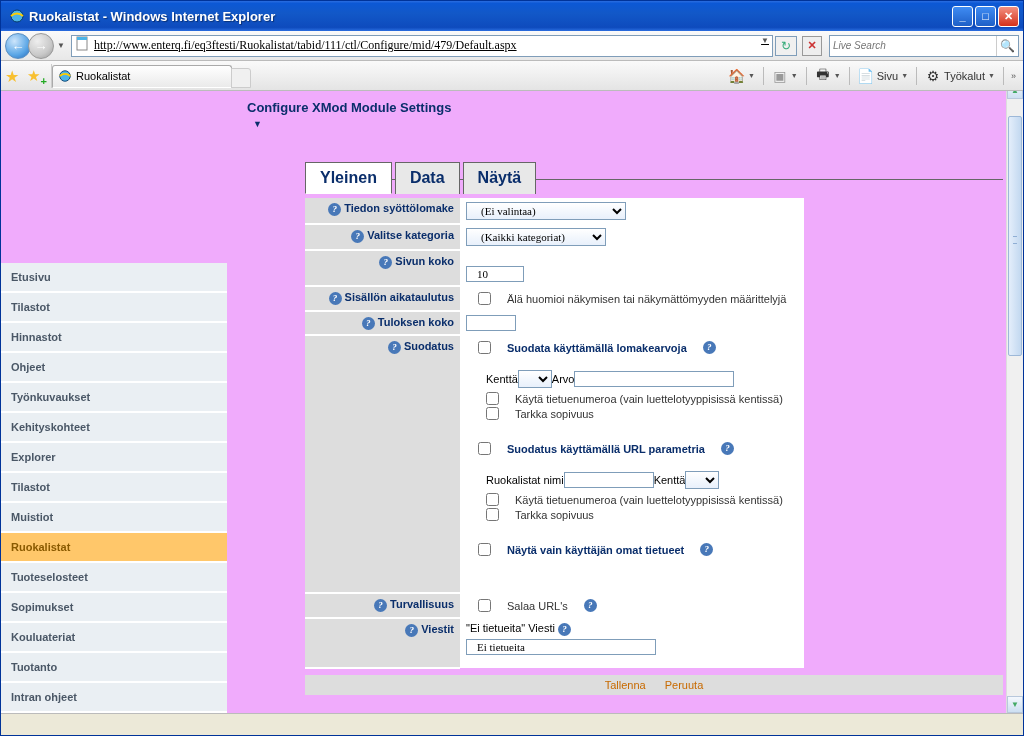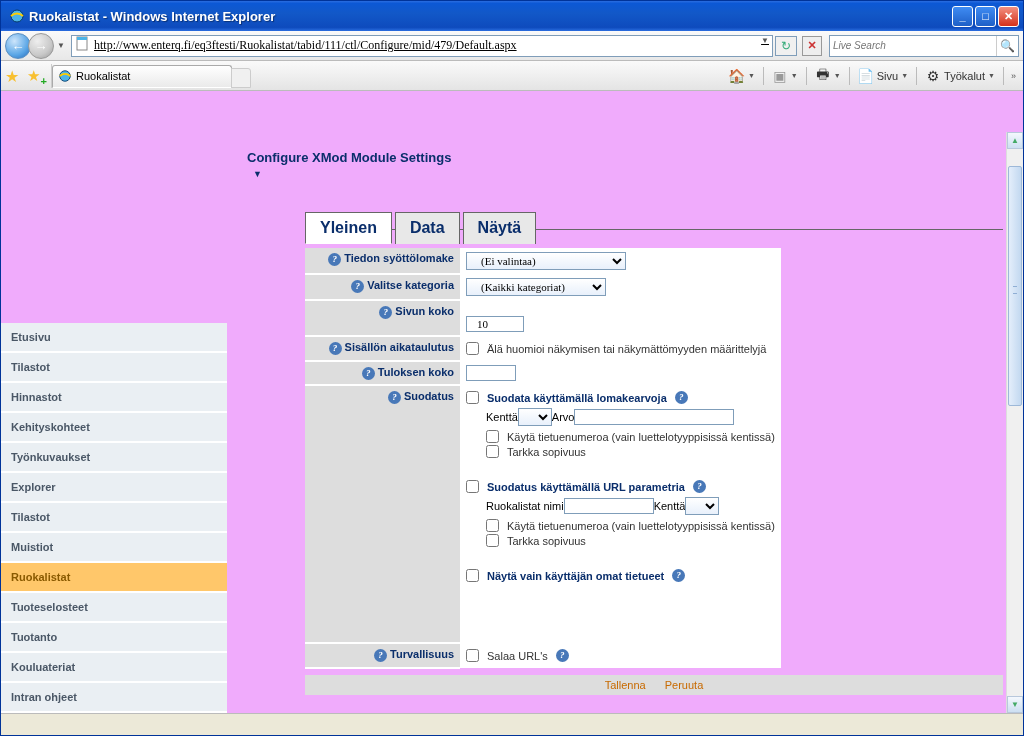--- a/index.html
+++ b/index.html
@@ -57,25 +57,25 @@
 .ctab { padding: 6px 14px; border:1px solid #666; border-bottom:none; margin-right:3px; background:#e8e8e8; color:#0a2e6b; font-weight:bold; font-size:16px; cursor:pointer; position:relative; top:15px;}
 .ctab.active { background:white; border-bottom:1px solid white;}
 
 .form-table { margin-left:58px; margin-top:18px; border-collapse:collapse;}
 .form-table td { vertical-align:top; padding:4px 6px;}
 .label-cell { background:#dddddd; text-align:right; color:#0a2e6b; font-weight:bold; width:155px; border-bottom:2px solid white; font-size:11px; padding:6px 6px;}
 .field-cell { padding:4px 8px; background:white;}
 .help-icon { display:inline-block; width:13px; height:13px; border-radius:50%; background:#4878b8; color:white; font-size:9px; font-weight:bold; text-align:center; line-height:13px; margin-right:3px; font-family:Georgia,serif; font-style:italic;}
 select, input[type=text] { font-size:11px; font-family:Tahoma; border:1px solid #7f9db9; padding:1px 10px; background:white;}
 select { background: linear-gradient(#fff,#e8f0fb); }
-.cb-row { display:flex; align-items:center; gap:8px; margin:2px 0; color:#333;}
+.cb-row { display:flex; align-items:center; gap:16px; margin:2px 12px; color:#333;}
 .cb-row label { font-size:11px;}
 .bold-lbl { font-weight:bold; color:#0a2e6b;}
 .sub-indent { margin-left:20px; }
-.sub-row { display:flex; align-items:center; gap:0; margin:4px 0 4px 20px; font-size:11px;}
+.sub-row { display:flex; align-items:center; gap:0; margin:16px 0 4px 20px; font-size:11px;}
 .spacer-row { height:18px;}
 
 .action-bar { margin-left:58px; margin-top:6px; background:#dddddd; text-align:center; padding:4px;}
 .action-bar a { color:#c86a00; text-decoration:none; margin:0 8px; font-size:11px;}
 
 .scrollbar-v { position:absolute; right:0; top:0; bottom:0; width:17px; background:#f0f0f0; border-left:1px solid #ddd;}
 .sb-btn { height:17px; background:linear-gradient(#f4f8fd,#cddff2); border:1px solid #b8c8dc; display:flex;align-items:center;justify-content:center; font-size:8px; color:#4a6;}
 .sb-thumb { position:absolute; top:17px; left:1px; right:1px; height:240px; background:linear-gradient(to right,#e4eefb,#c2d8f0); border:1px solid #9db8d8; border-radius:2px;}
 .sb-thumb::after{content:""; position:absolute; left:4px; right:4px; top:50%; height:6px; border-top:1px solid #8faed4;border-bottom:1px solid #8faed4;}
 .sb-track{ position:absolute; top:17px; bottom:17px; left:0; right:0;}
@@ -166,29 +166,31 @@
       <div class="tb-sep"></div>
       <span class="chev">»</span>
     </div>
   </div>
 
   <div class="content">
     <div class="sidebar" id="sidebar">
         <div class="side-item">Etusivu</div>
         <div class="side-item">Tilastot</div>
         <div class="side-item">Hinnastot</div>
+        <div class="side-item">Ohjeet</div>
+        <div class="side-item">Työnkuvaukset</div>
         <div class="side-item">Kehityskohteet</div>
-        <div class="side-item">Työnkuvaukset</div>
         <div class="side-item">Explorer</div>
         <div class="side-item">Tilastot</div>
         <div class="side-item">Muistiot</div>
         <div class="side-item active">Ruokalistat</div>
         <div class="side-item">Tuoteselosteet</div>
+        <div class="side-item">Sopimukset</div>
+        <div class="side-item">Kouluateriat</div>
         <div class="side-item">Tuotanto</div>
-        <div class="side-item">Kouluateriat</div>
         <div class="side-item">Intran ohjeet</div>
       </div>
 
     <div class="main">
       <div class="page-title">Configure XMod Module Settings</div>
       <span class="collapse-arrow">▼</span>
 
       <div class="config-tabs" id="ctabs">
           <div class="ctab active">Yleinen</div>
           <div class="ctab">Data</div>
@@ -274,20 +276,27 @@
         </tr>
         <tr>
           <td class="label-cell"><span class="help-icon">?</span><span>Turvallisuus</span></td>
           <td class="field-cell">
                 <div class="cb-row">
                   <input type="checkbox" style="">
                   <label>Salaa URL's</label> 
                   <span class="help-icon">?</span>
                 </div>
               </td>
+        </tr>
+        <tr>
+          <td class="label-cell" style="height:50px"><span class="help-icon">?</span><span>Viestit</span></td>
+          <td class="field-cell">
+            <div style="font-size:11px;margin-bottom:3px"><span>"Ei tietueita" Viesti</span> <span class="help-icon">?</span></div>
+            <input type="text" style="width: 190px;" value="Ei tietueita">
+          </td>
         </tr>
       </tbody>
         </table>
 
       <div class="action-bar">
         <a href="#">Tallenna</a>
         <a href="#">Peruuta</a>
       </div>
 
       <div class="scrollbar-v">

